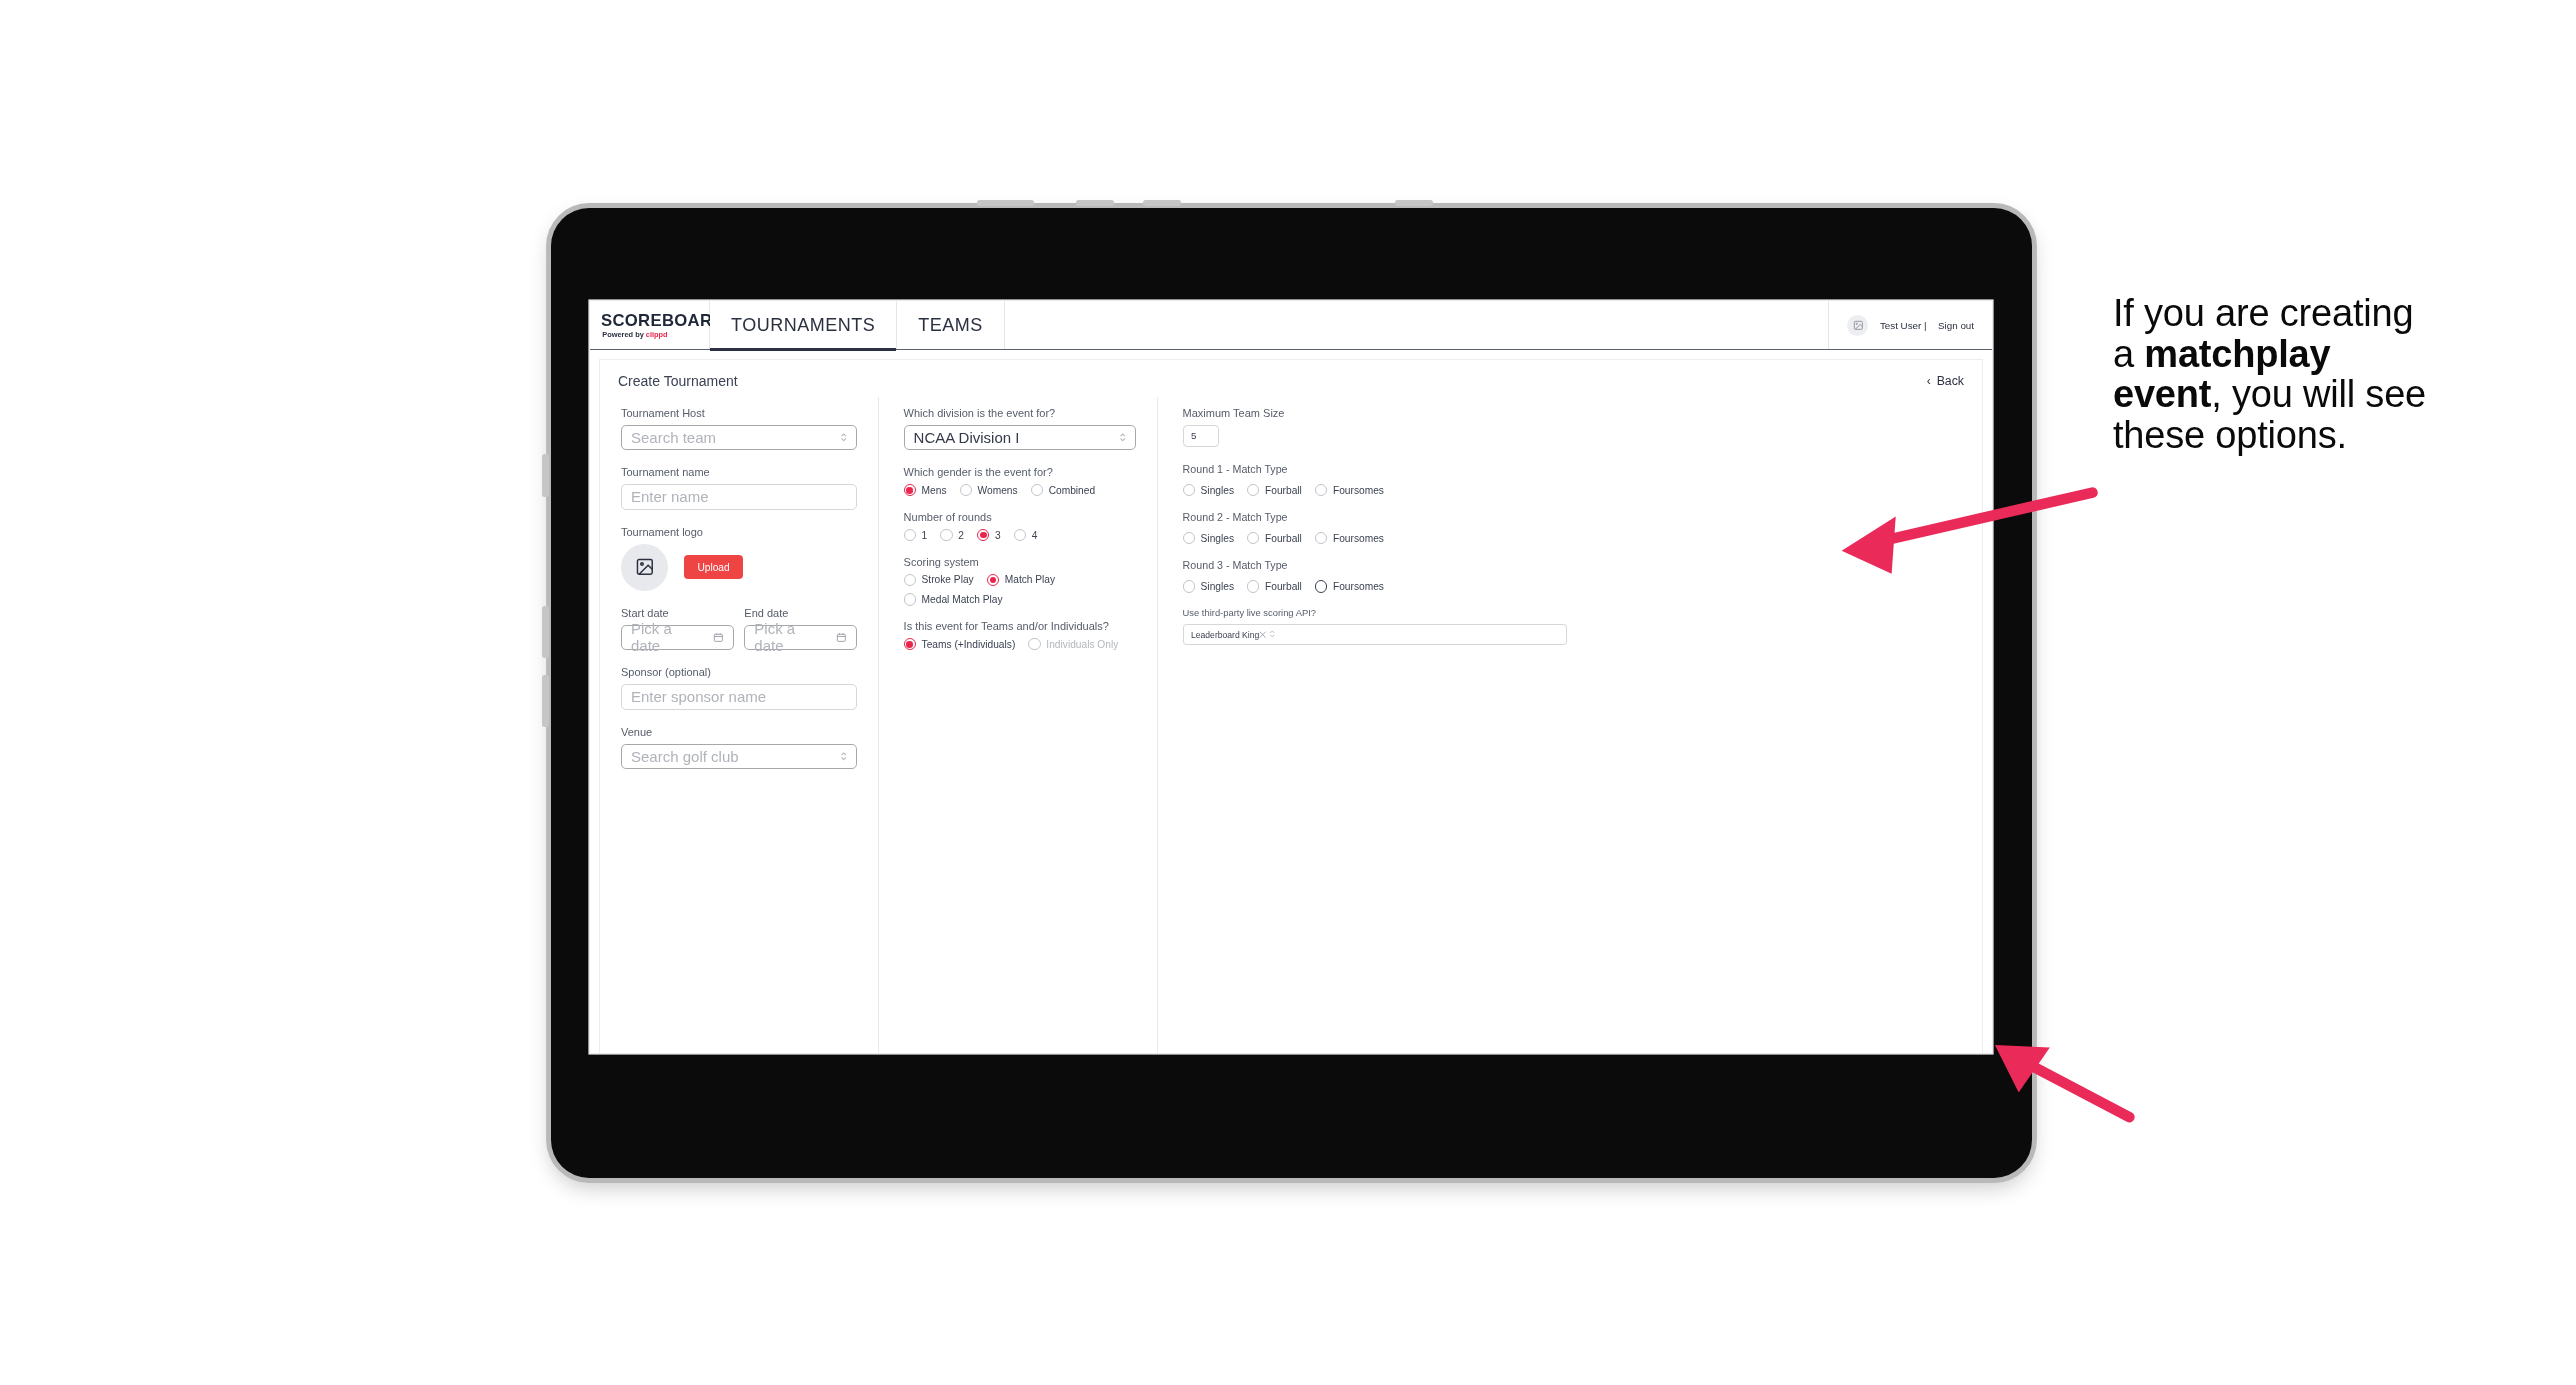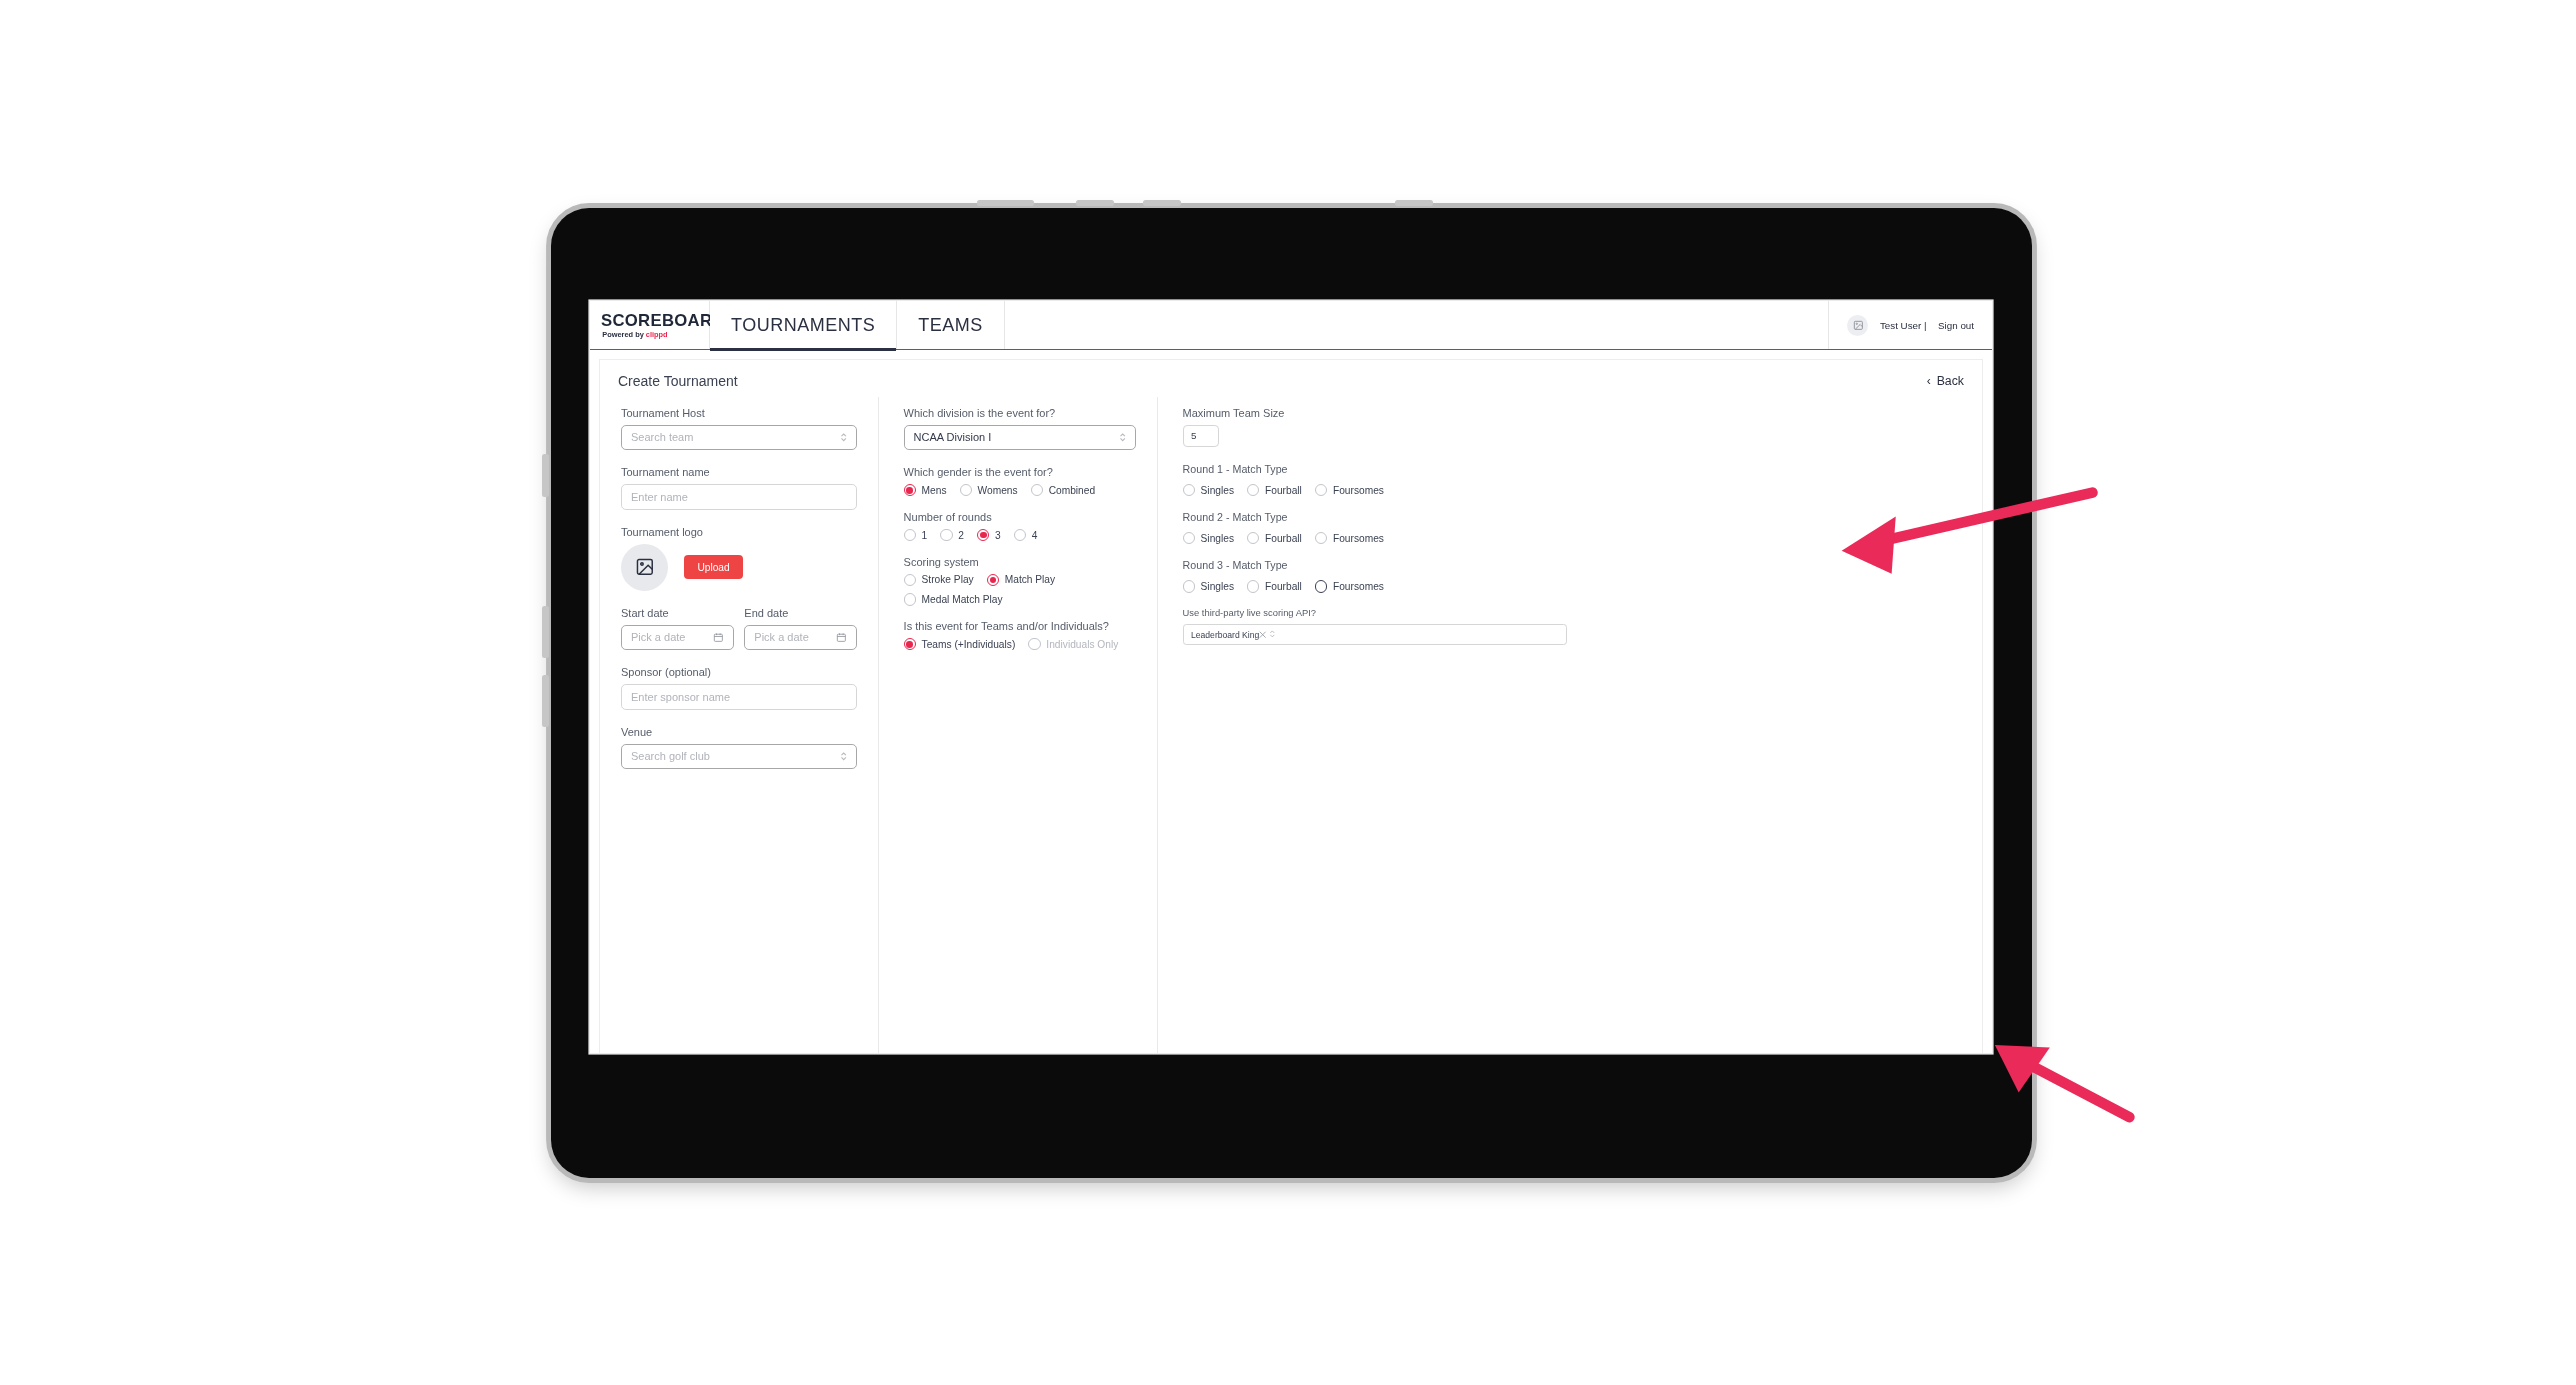--- a/index.html
+++ b/index.html
@@ -160,21 +160,21 @@
     margin-bottom: 5.7px;
   }
   .label.sm { font-size: 9.4px; }
   .field {
     height: 25.4px;
     border: 0.8px solid #a7a7a7;
     border-radius: 4.9px;
     display: flex;
     align-items: center;
     padding: 0 9px;
-    font-size: 11px;
+    font-size: 15px;
     color: #3b4252;
     background: #fff;
     margin-bottom: 16.4px;
     position: relative;
     gap: 22px;
   }
   .field.light { border-color: #d6d6d6; }
   .field .ph { color: #b0b3ba; }
   .field .val { color: #33394a; }
   .field .right-ic {
@@ -574,16 +574,17 @@
     <g>
       <path d="M2553,601 L2305,658" stroke="#ea2a58" stroke-width="13" stroke-linecap="round" fill="none"></path>
       <path d="M2247,672 L2313,630 L2308,700 Z" fill="#ea2a58"></path>
     </g>
     <g>
       <path d="M2598,1363 L2478,1300" stroke="#ea2a58" stroke-width="13" stroke-linecap="round" fill="none"></path>
       <path d="M2434,1275 L2501,1278 L2463,1333 Z" fill="#ea2a58"></path>
     </g>
   </svg>
 
+  <div class="note note-1"><span>If you are creating a </span><b>matchplay event</b><span>, you will see these options.</span></div>
 
 
 </div>
 
 
 </body></html>

